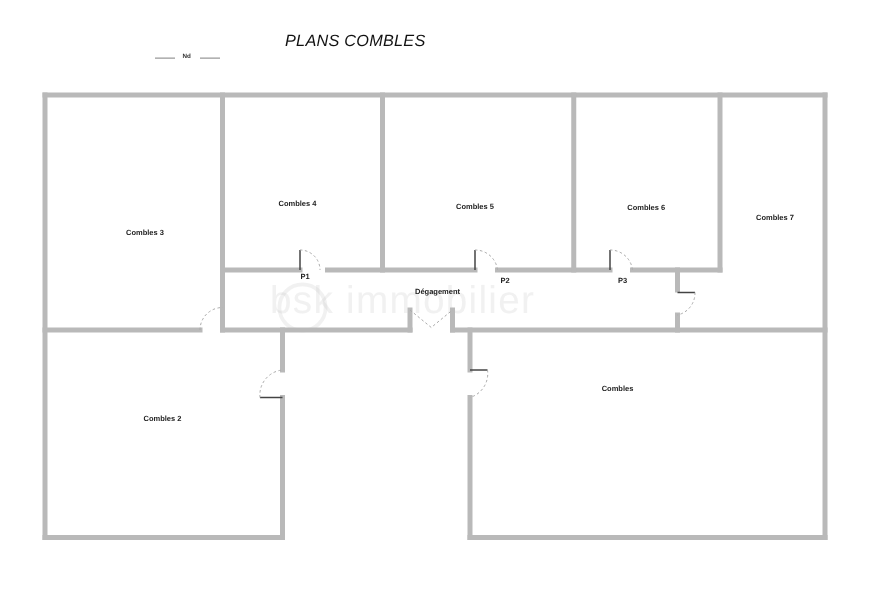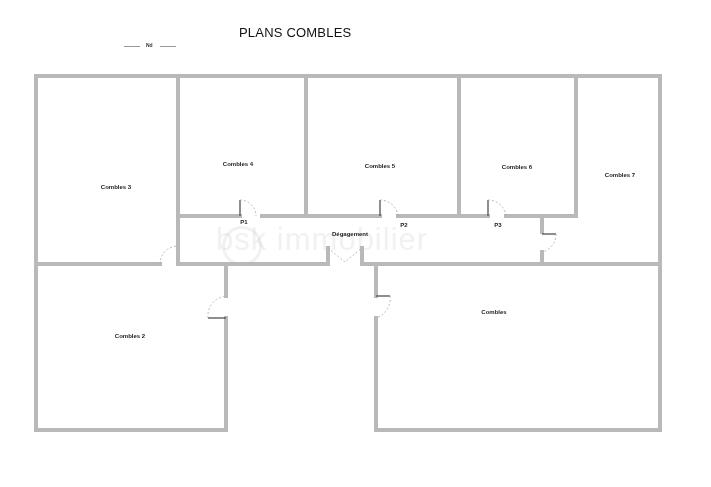--- a/index.html
+++ b/index.html
@@ -1,17 +1,17 @@
 <!DOCTYPE html>
 <html><head>
 <meta charset="utf-8">
 <style>
   html, body { margin: 0; padding: 0; background: #ffffff; }
   body { width: 711px; height: 487px; position: relative; overflow: hidden; font-family: "Liberation Sans", sans-serif; }
-  .title { position: absolute; left: 239px; top: 25px; font-size: 13px; color: #111; letter-spacing: 0.2px; }
+  .title { position: absolute; left: 228px; top: 25px; font-size: 13px; color: #111; letter-spacing: 0.2px; font-style: italic; }
   .scale { position: absolute; left: 124px; top: 42px; width: 52px; height: 8px; }
   .scale .line { position: absolute; top: 4px; height: 1px; background: #999; width: 16px; }
   .scale .l1 { left: 0; } .scale .l2 { right: 0; }
   .scale .lbl { position: absolute; left: 22px; top: 0; font-size: 5px; color: #333; font-weight: bold; }
   svg.plan { position: absolute; left: 0; top: 0; }
   .room-label { position: absolute; font-size: 6px; font-weight: bold; color: #222; white-space: nowrap; transform: translate(-50%, -50%); }
   .door-label { position: absolute; font-size: 6px; font-weight: bold; color: #222; transform: translate(-50%, -50%); }
   .watermark { position: absolute; left: 216px; top: 222px; font-size: 31px; color: rgba(200,200,200,0.25); letter-spacing: 1px; }
   .wm-logo { position: absolute; left: 222px; top: 226px; width: 34px; height: 34px; border: 3px solid rgba(200,200,200,0.25); border-radius: 50%; }
 </style>

